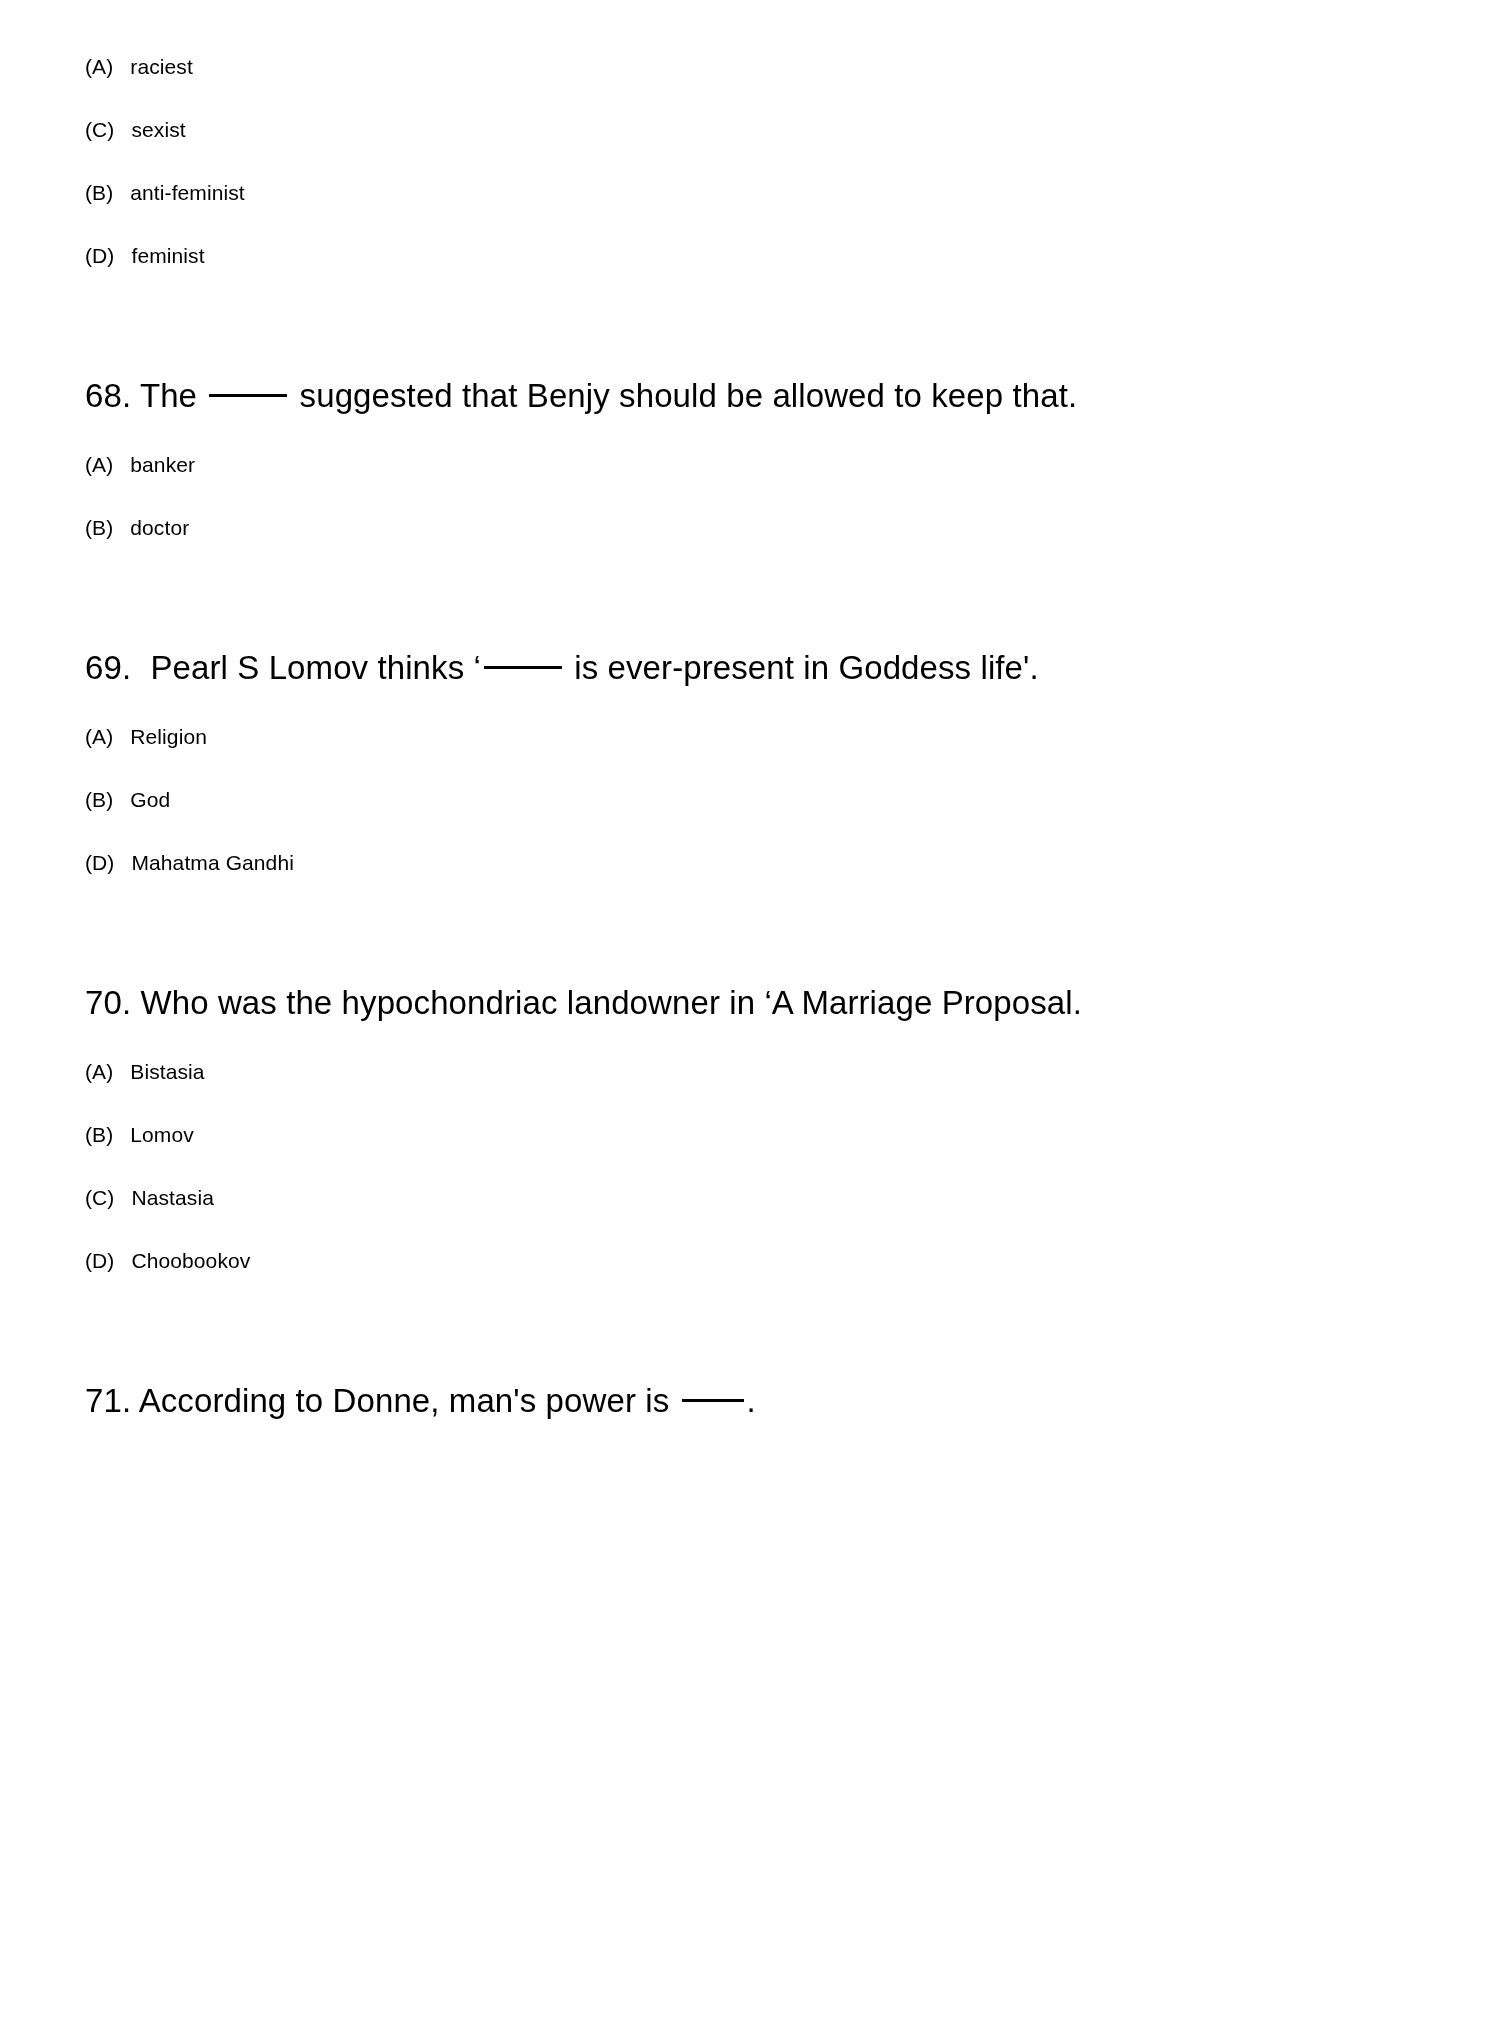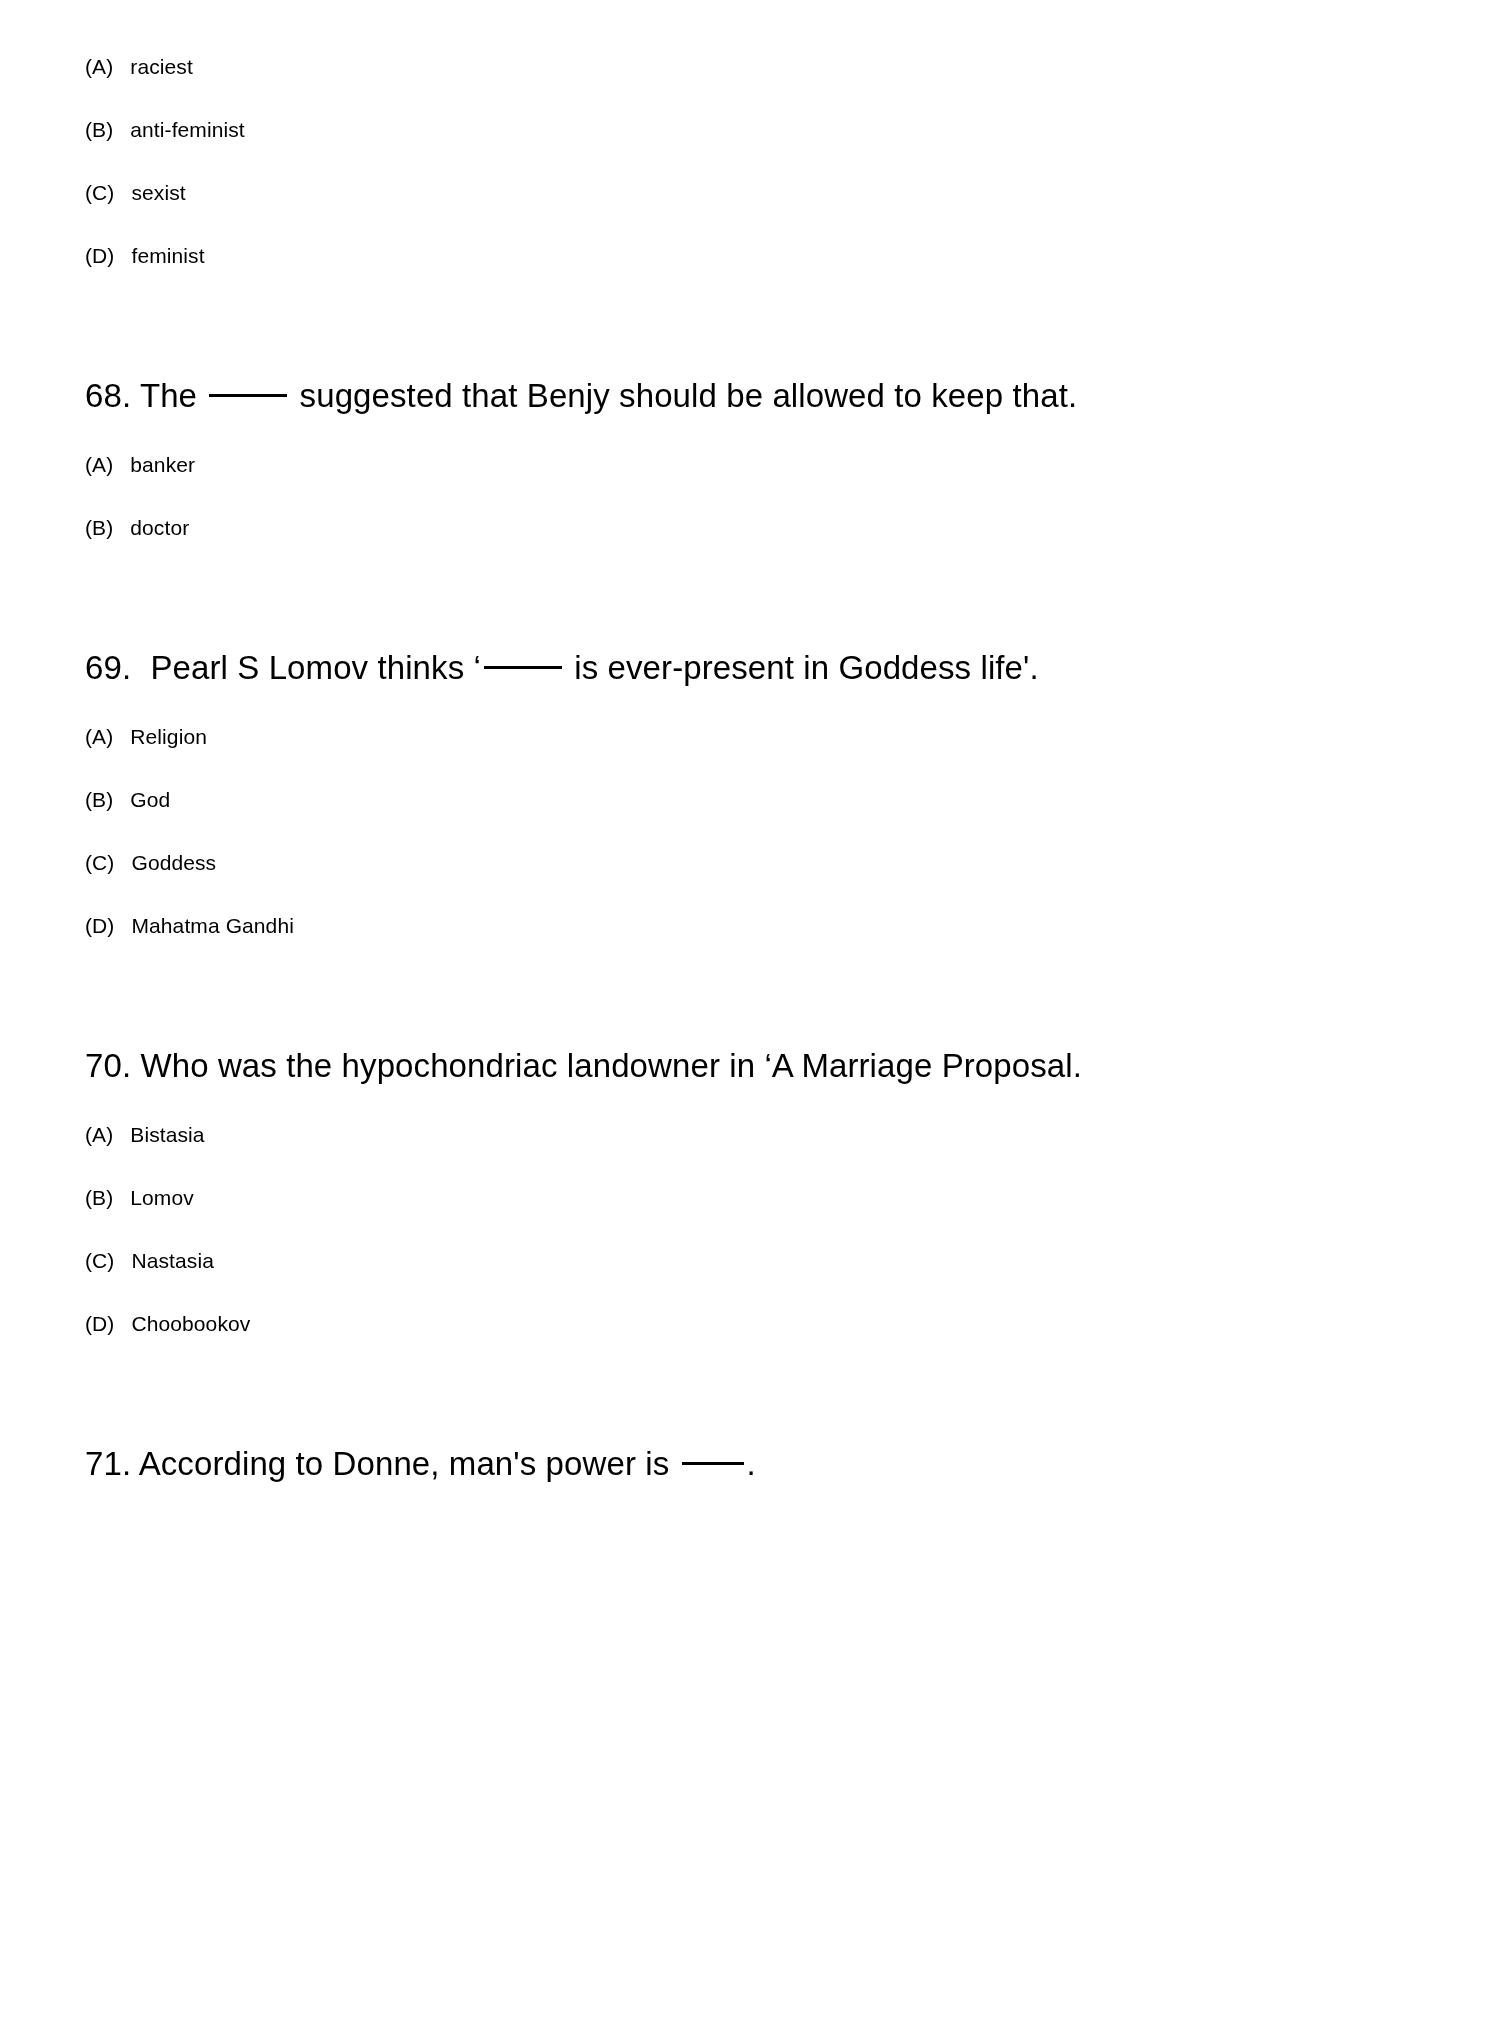--- a/index.html
+++ b/index.html
@@ -81,24 +81,24 @@
 
 <div class="page">
 
   <div class="lead"></div>
 
   <div class="q-block">
     <div class="row">
       <div class="opt"><span class="opt-key">(A)</span><span class="opt-sp"></span><span class="opt-text">raciest</span></div>
     </div>
     <div class="row">
-      <div class="opt"><span class="opt-key">(B)</span><span class="opt-sp"></span><span class="opt-text">anti-feminist</span></div>
+      <div class="opt"><span class="opt-key">(C)</span><span class="opt-sp"></span><span class="opt-text">sexist</span></div>
     </div>
     <div class="row">
-      <div class="opt"><span class="opt-key">(C)</span><span class="opt-sp"></span><span class="opt-text">sexist</span></div>
+      <div class="opt"><span class="opt-key">(B)</span><span class="opt-sp"></span><span class="opt-text">anti-feminist</span></div>
     </div>
     <div class="row">
       <div class="opt"><span class="opt-key">(D)</span><span class="opt-sp"></span><span class="opt-text">feminist</span></div>
     </div>
   </div>
 
   <div class="spacer-block"></div>
 
   <div class="q-block">
     <div class="row-stem">
@@ -116,23 +116,20 @@
 
   <div class="q-block">
     <div class="row-stem">
       <div class="q-stem"><span class="q-num">69.</span><span class="q-gap-small"></span> <span>Pearl S Lomov thinks ‘</span><span class="blank"></span> <span>is ever-present in Goddess life'.</span></div>
     </div>
     <div class="row">
       <div class="opt"><span class="opt-key">(A)</span><span class="opt-sp"></span><span class="opt-text">Religion</span></div>
     </div>
     <div class="row">
       <div class="opt"><span class="opt-key">(B)</span><span class="opt-sp"></span><span class="opt-text">God</span></div>
-    </div>
-    <div class="row">
-      <div class="opt"><span class="opt-key">(C)</span><span class="opt-sp"></span><span class="opt-text">Goddess</span></div>
     </div>
     <div class="row">
       <div class="opt"><span class="opt-key">(D)</span><span class="opt-sp"></span><span class="opt-text">Mahatma Gandhi</span></div>
     </div>
   </div>
 
   <div class="spacer-block"></div>
 
   <div class="q-block">
     <div class="row-stem">

